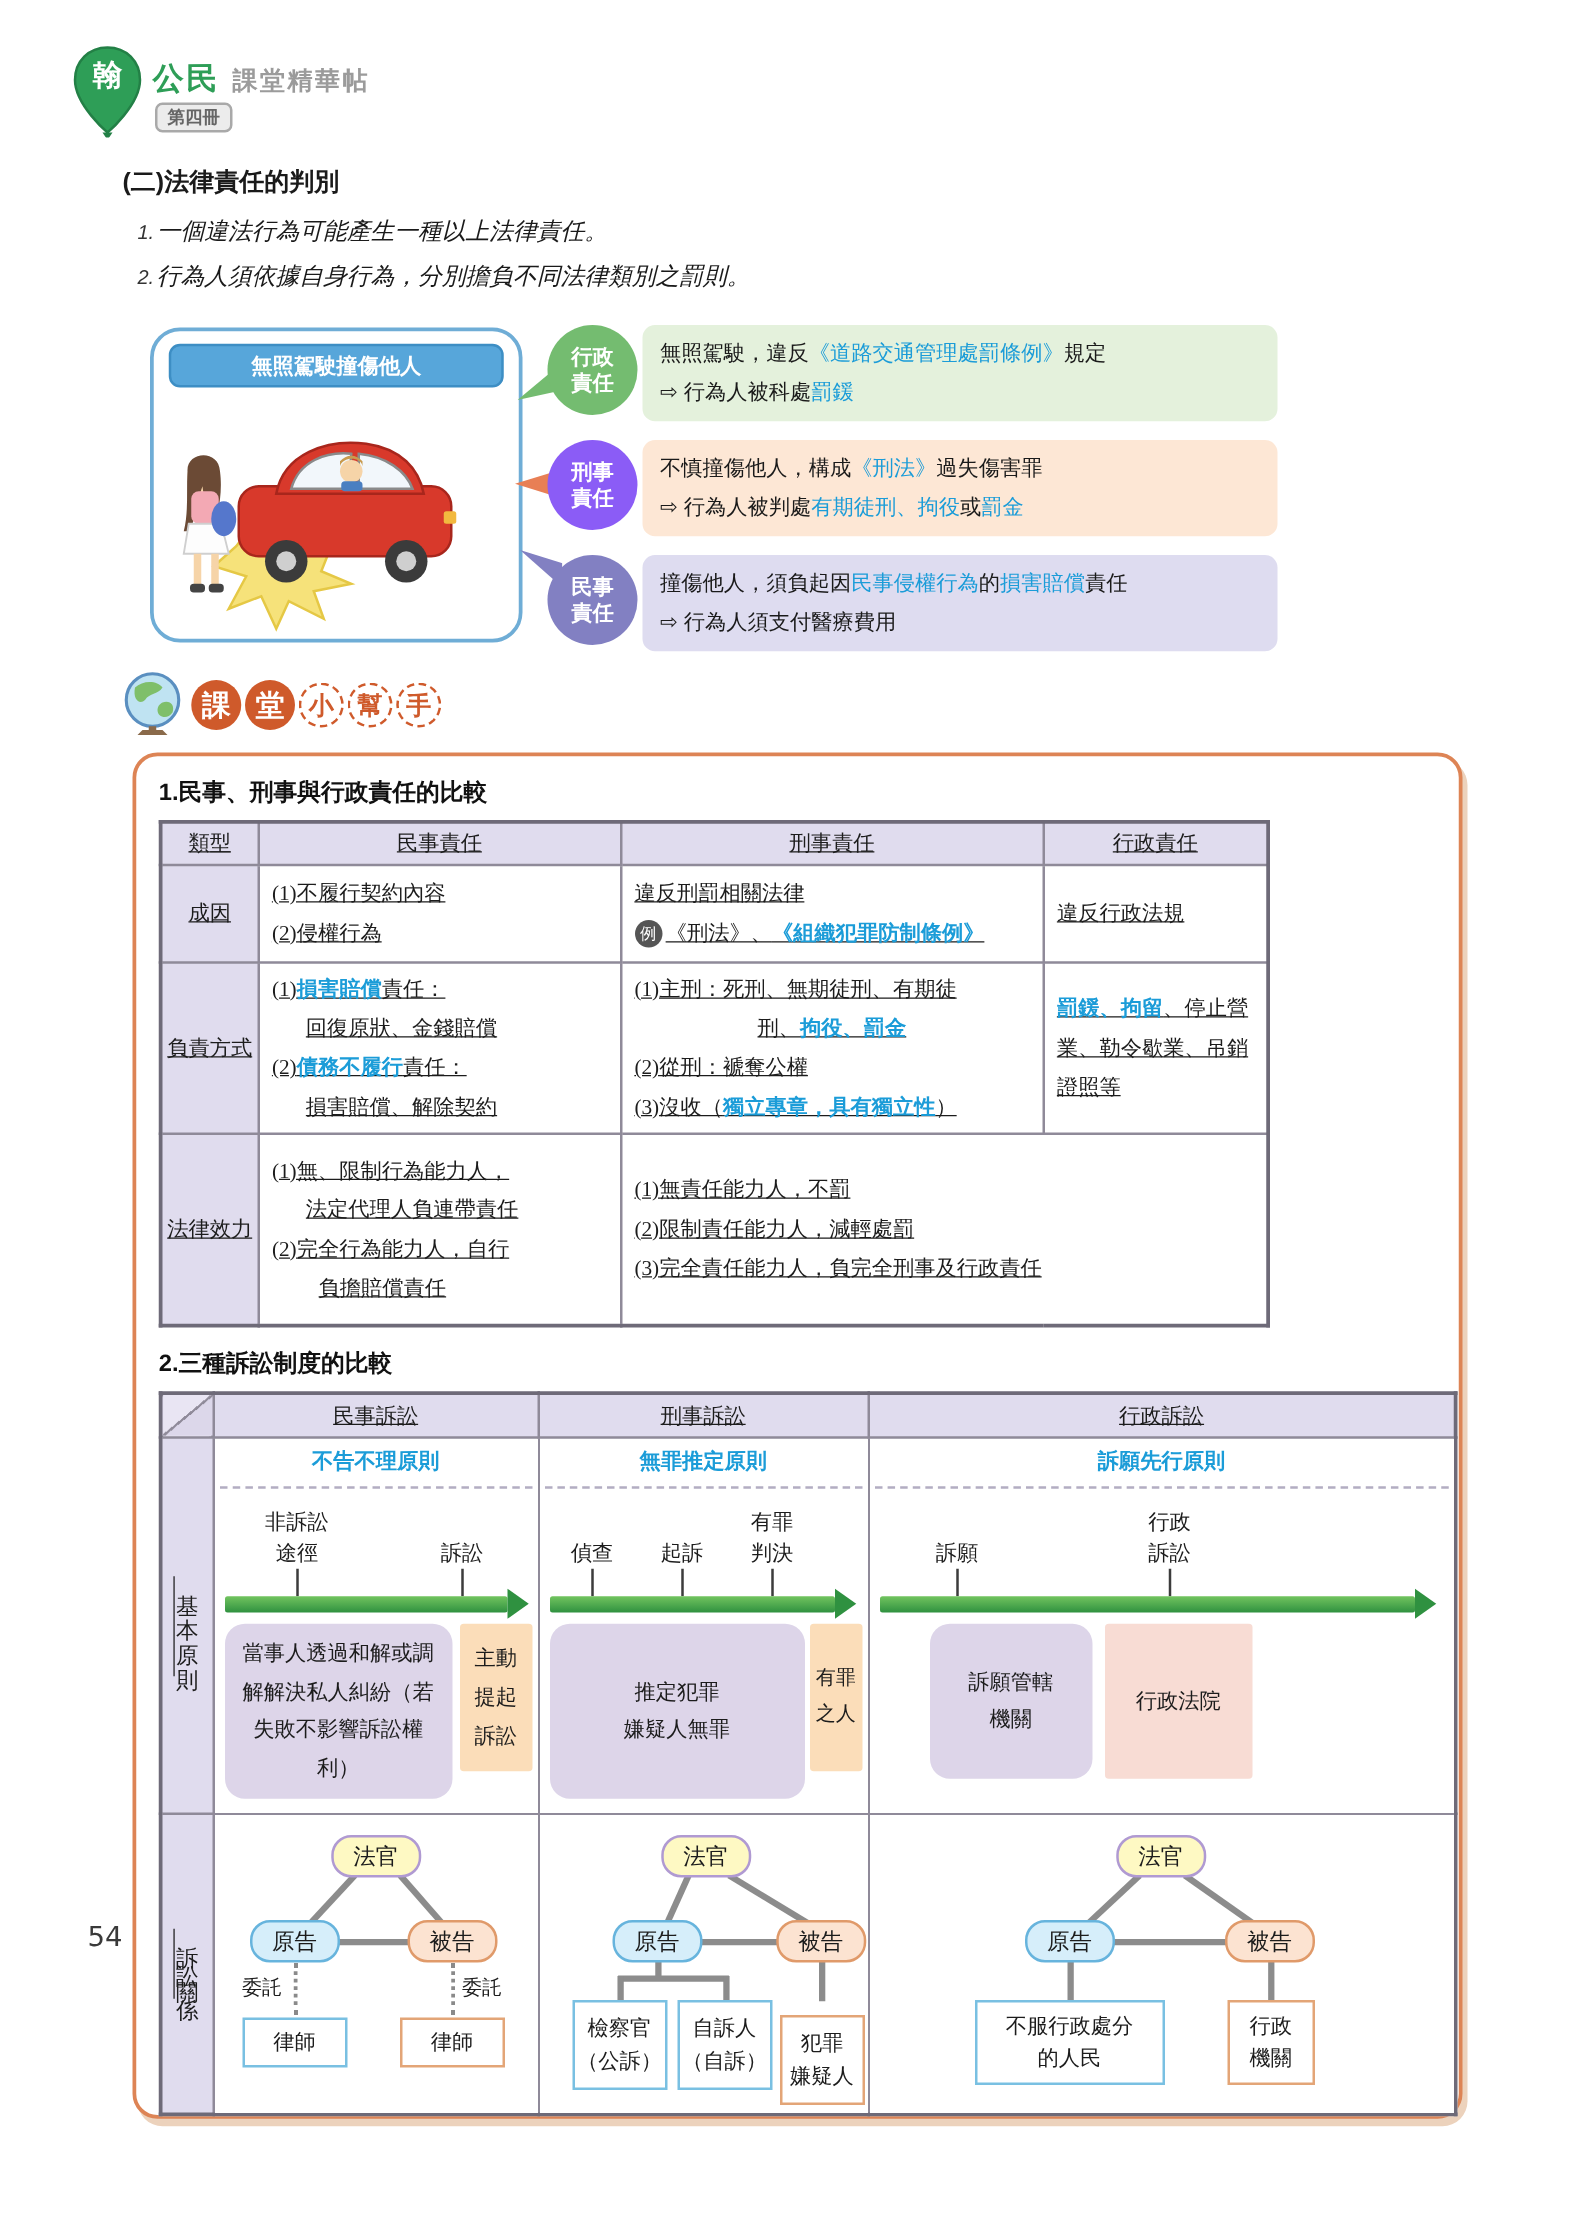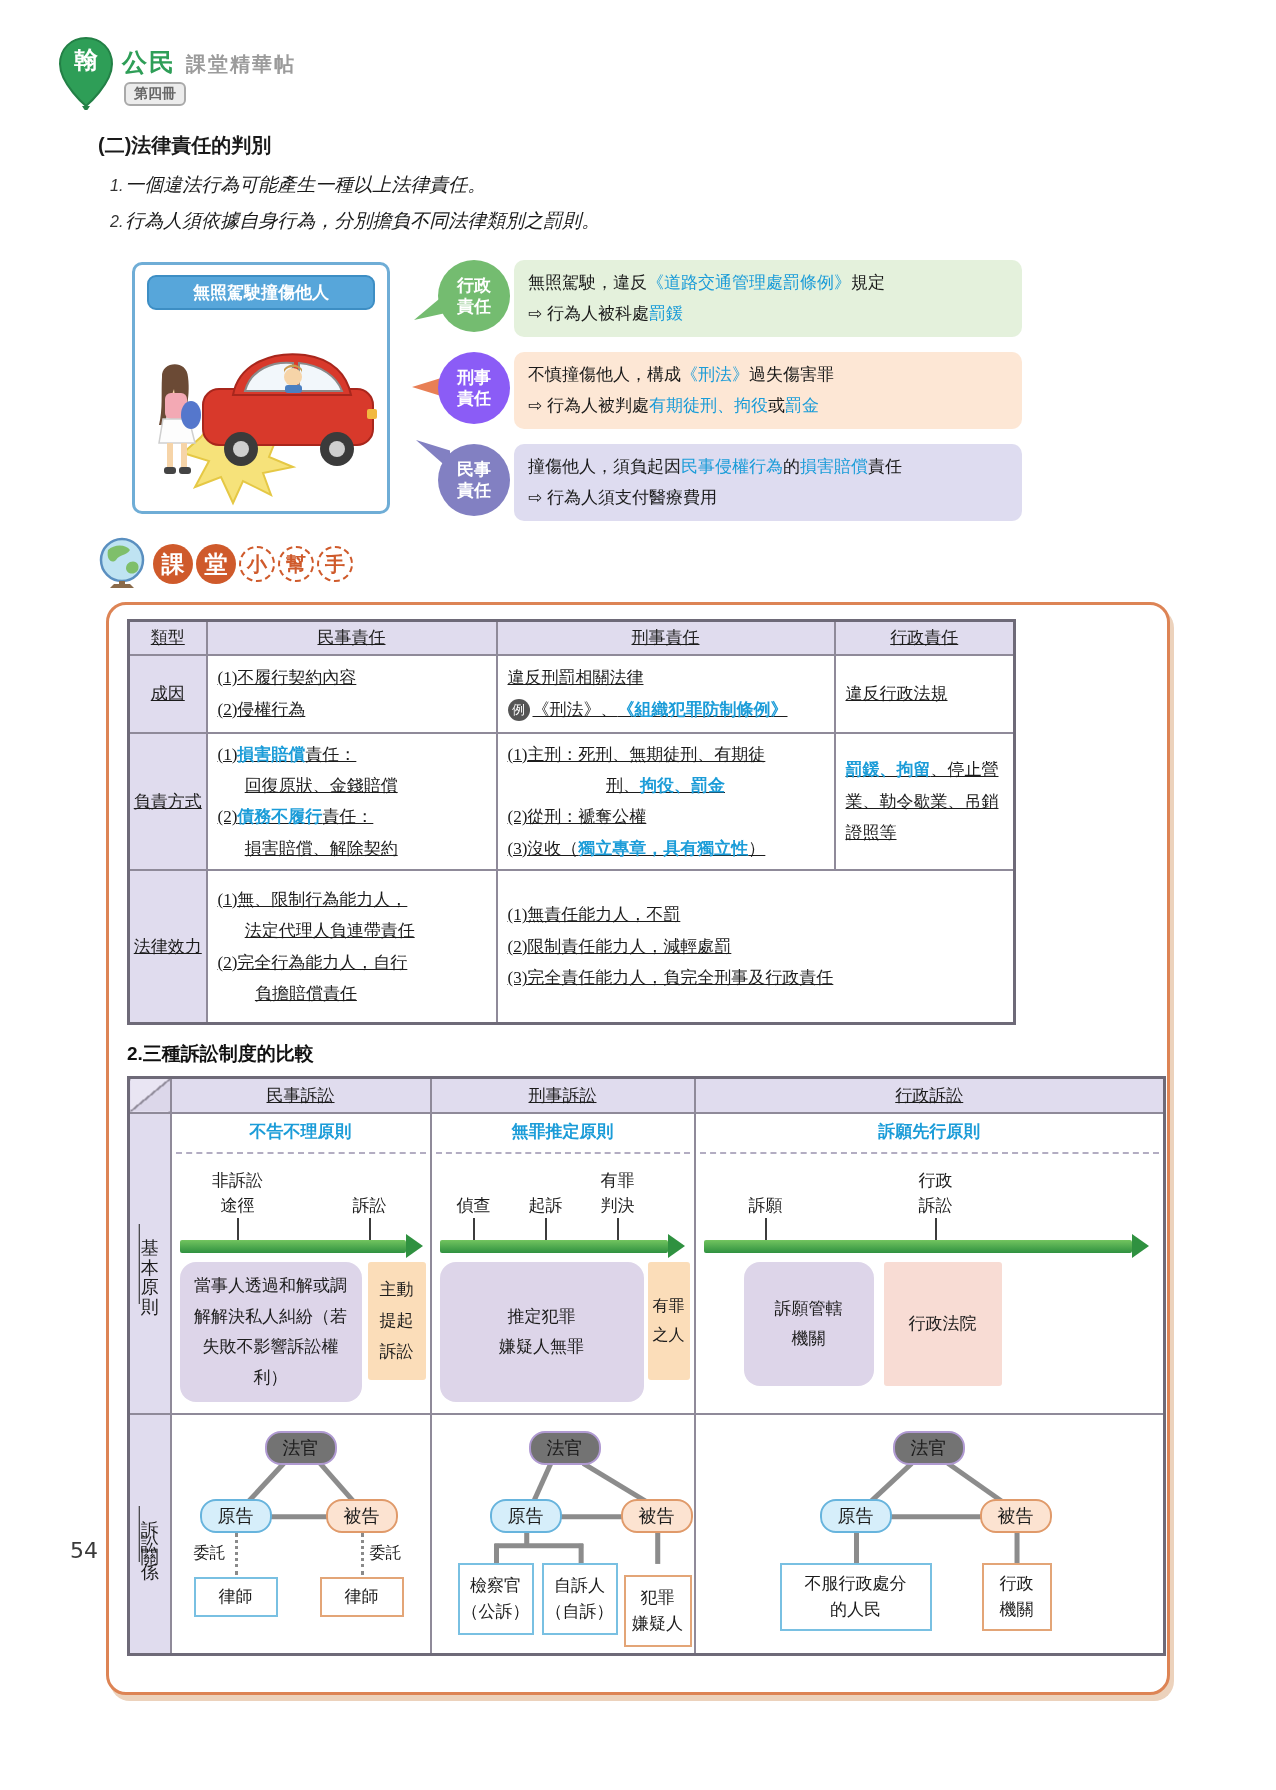--- a/index.html
+++ b/index.html
@@ -18,22 +18,22 @@
   .volume-badge { position:absolute; left:124px; top:82px; background:#ececec; border:2px solid #a9a9a9;
                   border-radius:6px; color:#666; font-size:14px; font-weight:700; padding:1px 8px; }
 
   
   .sec-title { position:absolute; left:98px; top:132px; font-size:20px; font-weight:700; color:#1a1a1a; }
   .intro-item { position:absolute; left:110px; font-size:19px; color:#1a1a1a;font-style:italic; }
   .intro-item .num { font-size:16px; margin-right:2px; color:#333; }
   #item1 { top:172px; } #item2 { top:208px; }
 
   
-  .scn-card { position:absolute; left:132px; top:262px; width:258px; height:252px;
-              border:3px solid #6fadd6; border-radius:10px; background:#fff; }
+  .scn-card { position:absolute; left:120px; top:262px; width:298px; height:252px;
+              border:3px solid #6fadd6; border-radius:24px; background:#fff; }
   .scn-title { margin:10px 12px 4px; background:#57a6da; border:2px solid #3d8ec4; color:#fff;
                border-radius:9px; text-align:center; font-size:17px; font-weight:700; padding:4px 0; }
   .scn-art { position:absolute; left:6px; top:52px; width:244px; height:192px; }
 
   .bub-row { position:absolute; left:438px; width:584px; }
   #bub1 { top:260px; } #bub2 { top:352px; } #bub3 { top:444px; }
   .bub-circle { position:absolute; left:0; top:0; width:72px; height:72px; border-radius:50%;
                 color:#fff; font-size:17px; font-weight:700; display:flex; flex-direction:column;
                 align-items:center; justify-content:center; line-height:1.25; z-index:2; }
   .bub-tail { position:absolute; width:34px; height:30px; z-index:1; }
@@ -105,21 +105,21 @@
             border-radius:3px; padding:6px 7px; color:#1c1c1c; }
   .box-purple { background:#ddd5e9;border-radius:16px; }
   .box-orange { background:#fbddb9; }
   .box-pink   { background:#f8dcd4; }
 
   .org { position:absolute; inset:0; }
   .org svg.lines { position:absolute; inset:0; width:100%; height:100%; }
   .pill { position:absolute; border-radius:16px; padding:3px 0; width:72px; text-align:center;
           font-size:18px; border:2px solid; background:#fff;
           font-family:"Liberation Sans",sans-serif; }
-  .pill-judge { background:#737373; border-color:#b09ad2; }
+  .pill-judge { background:#fef9c3; border-color:#b09ad2; }
   .pill-p { background:#d6eefa; border-color:#67b4dd; }
   .pill-d { background:#fce3d1; border-color:#e09a6a; }
   .dotline { position:absolute; border-left:3px dotted #8a8a8a; width:0; }
   .entrust { position:absolute; font-size:16px; color:#1c1c1c; }
   .org-box { position:absolute; background:#fff; border:2px solid; display:flex; flex-direction:column;
              align-items:center; justify-content:center; text-align:center; font-size:17px; line-height:1.55;
              font-family:"Liberation Sans",sans-serif; }
   .ob-blue { border-color:#79c0e2; } .ob-orange { border-color:#e3a577; }
 
   .pageno { position:absolute; left:70px; top:1538px; font-size:22px; color:#3a3a3a;
@@ -228,20 +228,21 @@
     </svg>
     <div class="hp-solid">課</div>
     <div class="hp-solid">堂</div>
     <div class="hp-outline">小</div>
     <div class="hp-outline">幫</div>
     <div class="hp-outline">手</div>
   </div>
 
   <div class="bigbox">
 
+    <div class="tbl-title">1.民事、刑事與行政責任的比較</div>
 
     <table id="tbl1">
       <colgroup>
           <col style="width:78px">
           <col style="width:290px">
           <col style="width:338px">
           <col style="width:180px">
         </colgroup>
       <tbody>
           <tr class="hrow">

